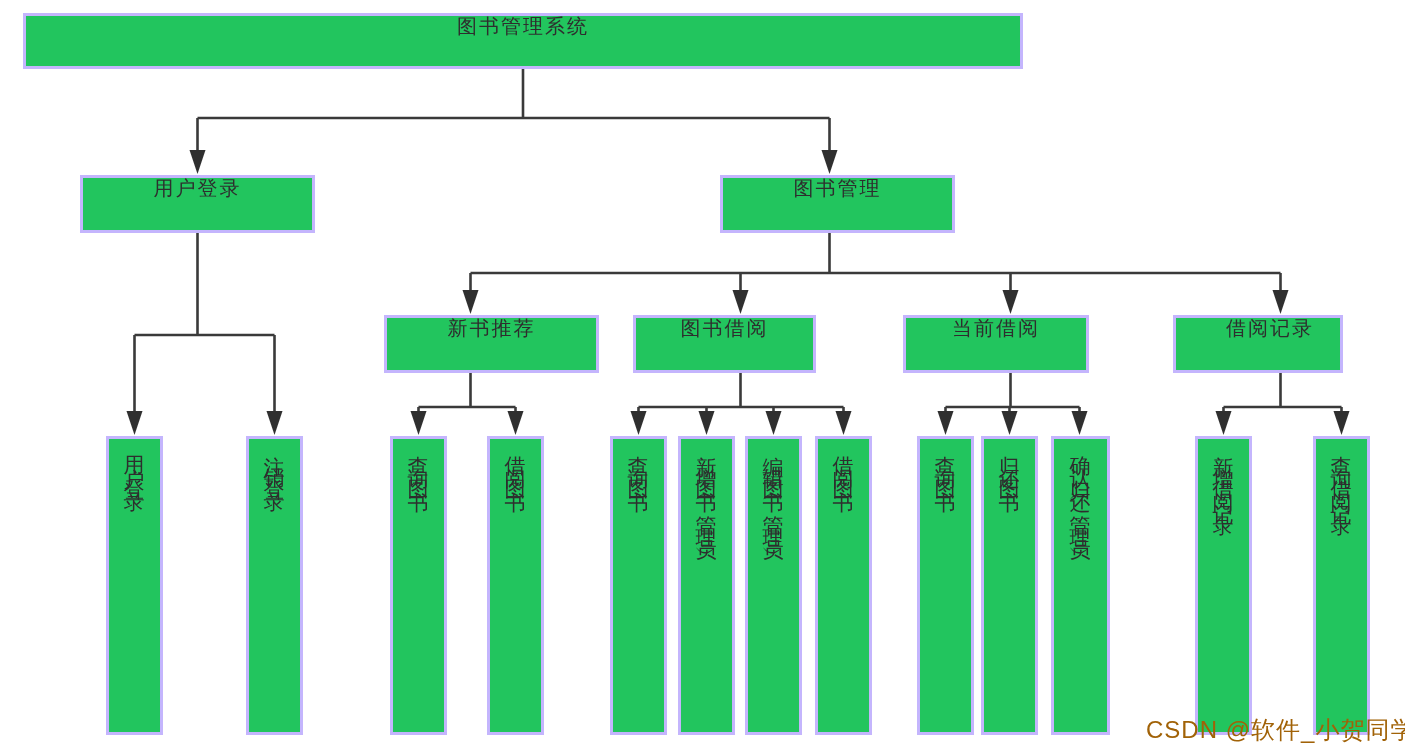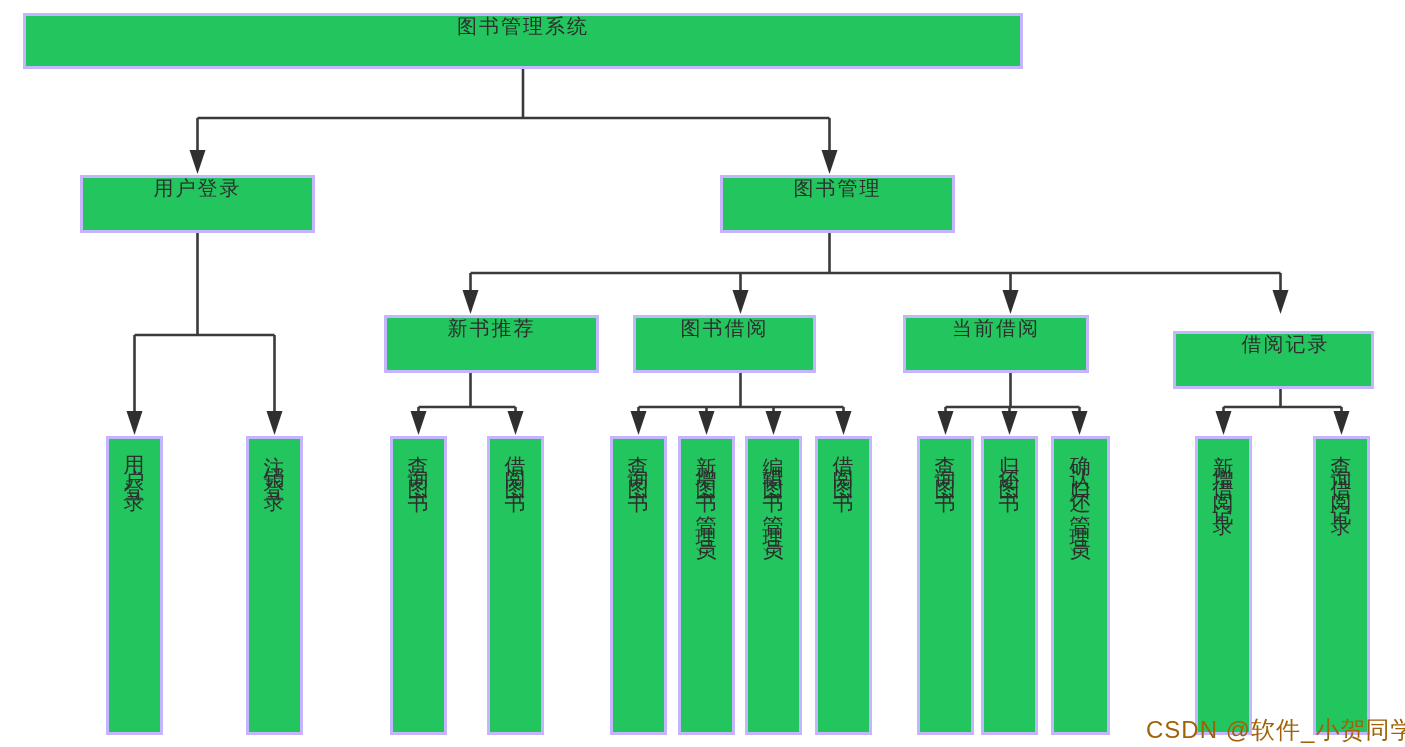--- a/index.html
+++ b/index.html
@@ -94,21 +94,21 @@
 
   <div class="box" style="left:384px;top:315px;width:215px;height:58px;">
     <span class="h-label">新书推荐</span>
   </div>
   <div class="box" style="left:633px;top:315px;width:183px;height:58px;">
     <span class="h-label">图书借阅</span>
   </div>
   <div class="box" style="left:903px;top:315px;width:186px;height:58px;">
     <span class="h-label">当前借阅</span>
   </div>
-  <div class="box" style="left:1173px;top:331px;width:201px;height:58px;padding-left:24px;">
+  <div class="box" style="left:1173px;top:315px;width:170px;height:58px;padding-left:24px;">
     <span class="h-label">借阅记录</span>
   </div>
 
   <div class="box" style="left:106px;top:436px;width:57px;height:299px;">
     <span class="v-label">用户登录</span>
   </div>
   <div class="box" style="left:246px;top:436px;width:57px;height:299px;">
     <span class="v-label">注销登录</span>
   </div>
 

